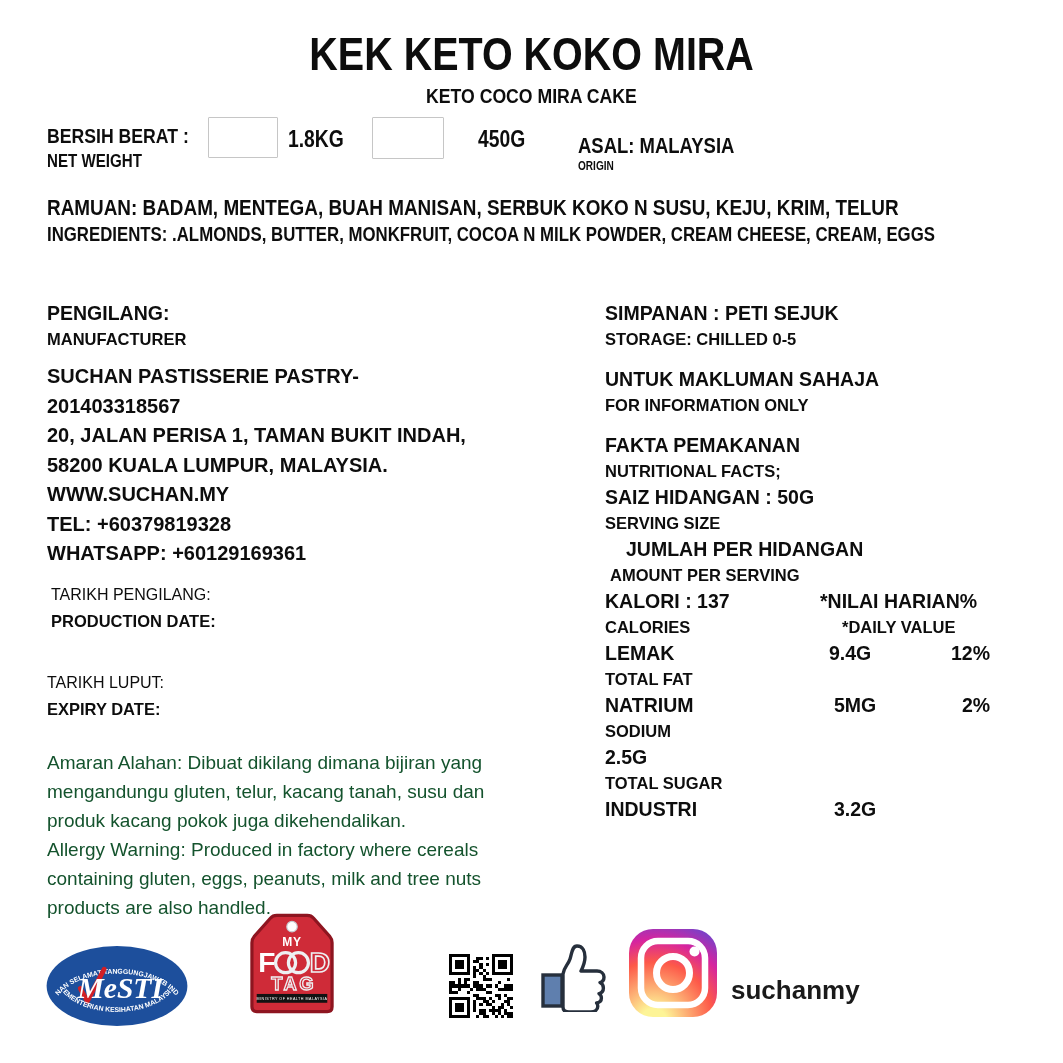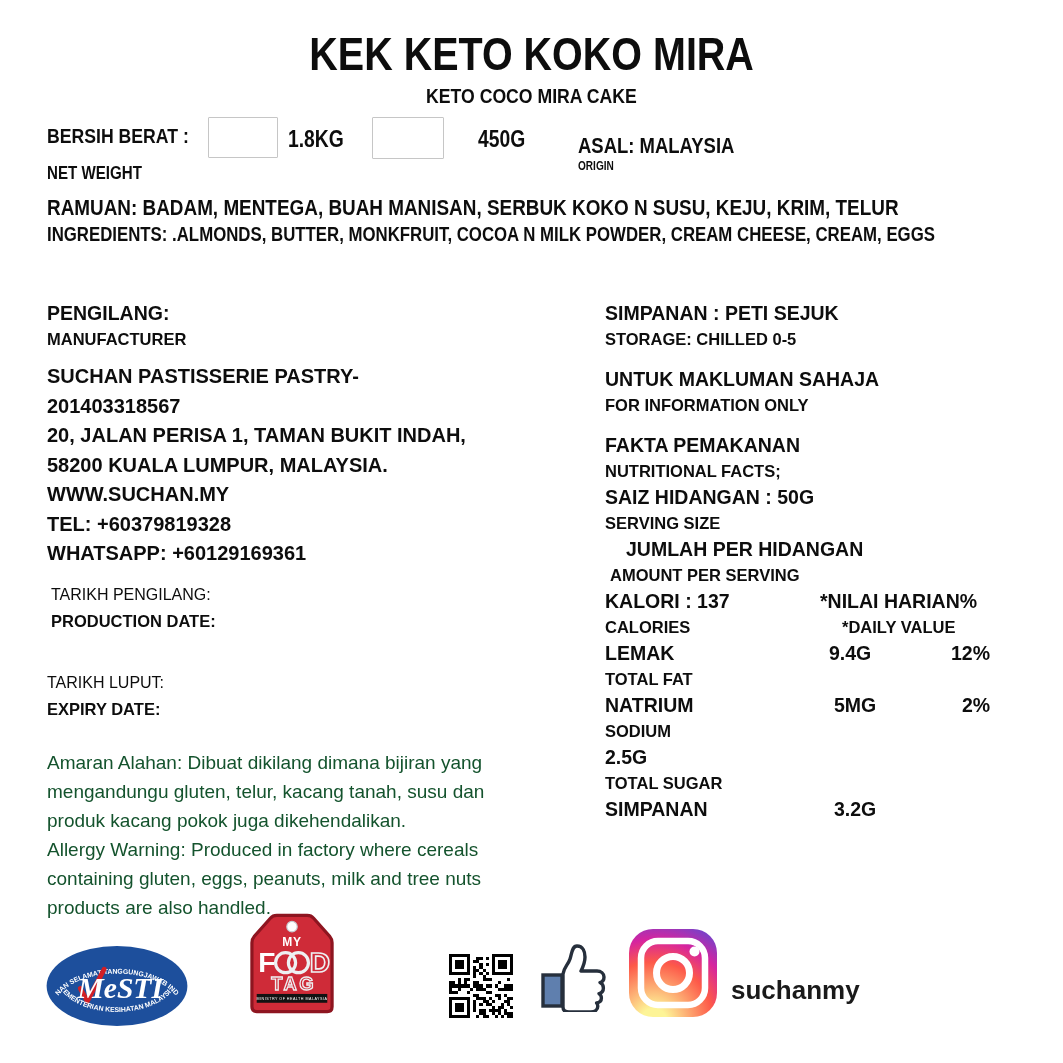--- a/index.html
+++ b/index.html
@@ -35,21 +35,21 @@
   <div class="abs title">
     <span class="cond-c">KEK KETO KOKO MIRA</span>
   </div>
   <div class="abs subtitle">
     <span class="cond-c">KETO COCO MIRA CAKE</span>
   </div>
 
   <div class="abs" style="left:47px;top:124px;font-size:21px;">
     <span class="cond">BERSIH BERAT :</span>
   </div>
-  <div class="abs" style="left:47px;top:151px;font-size:18px;margin-top:12px;">
+  <div class="abs" style="left:47px;top:151px;font-size:18px;">
     <span class="cond">NET WEIGHT</span>
   </div>
   <div class="abs checkbox" style="left:208px;top:117px;width:68px;height:39px;"></div>
   <div class="abs" style="left:288px;top:126px;font-size:23px;">
     <span class="cond">1.8KG</span>
   </div>
   <div class="abs checkbox" style="left:372px;top:117px;width:70px;height:40px;"></div>
   <div class="abs" style="left:478px;top:126px;font-size:23px;">
     <span class="cond">450G</span>
   </div>
@@ -126,21 +126,21 @@
     </div>
     <div class="en">SODIUM</div>
 
     <div class="nrow ms">
       <span class="namt">2.5G</span>
       <span></span>
     </div>
     <div class="en">TOTAL SUGAR</div>
 
     <div class="nrow ms">
-      <span class="nlab">SIMPANAN</span>
+      <span class="nlab">INDUSTRI</span>
       <span class="namt" style="padding-left:5px;">3.2G</span>
       <span></span>
     </div>
   </div>
 
   <div class="abs" style="left:45px;top:943px;">
     <svg width="144" height="86" viewBox="0 0 180 106">
       <ellipse cx="90" cy="53" rx="88" ry="50" fill="#1d4f9c"></ellipse>
       <defs>
         <path id="mestiTop" d="M 16,66 A 80,46 0 0 1 164,66" fill="none"></path>

